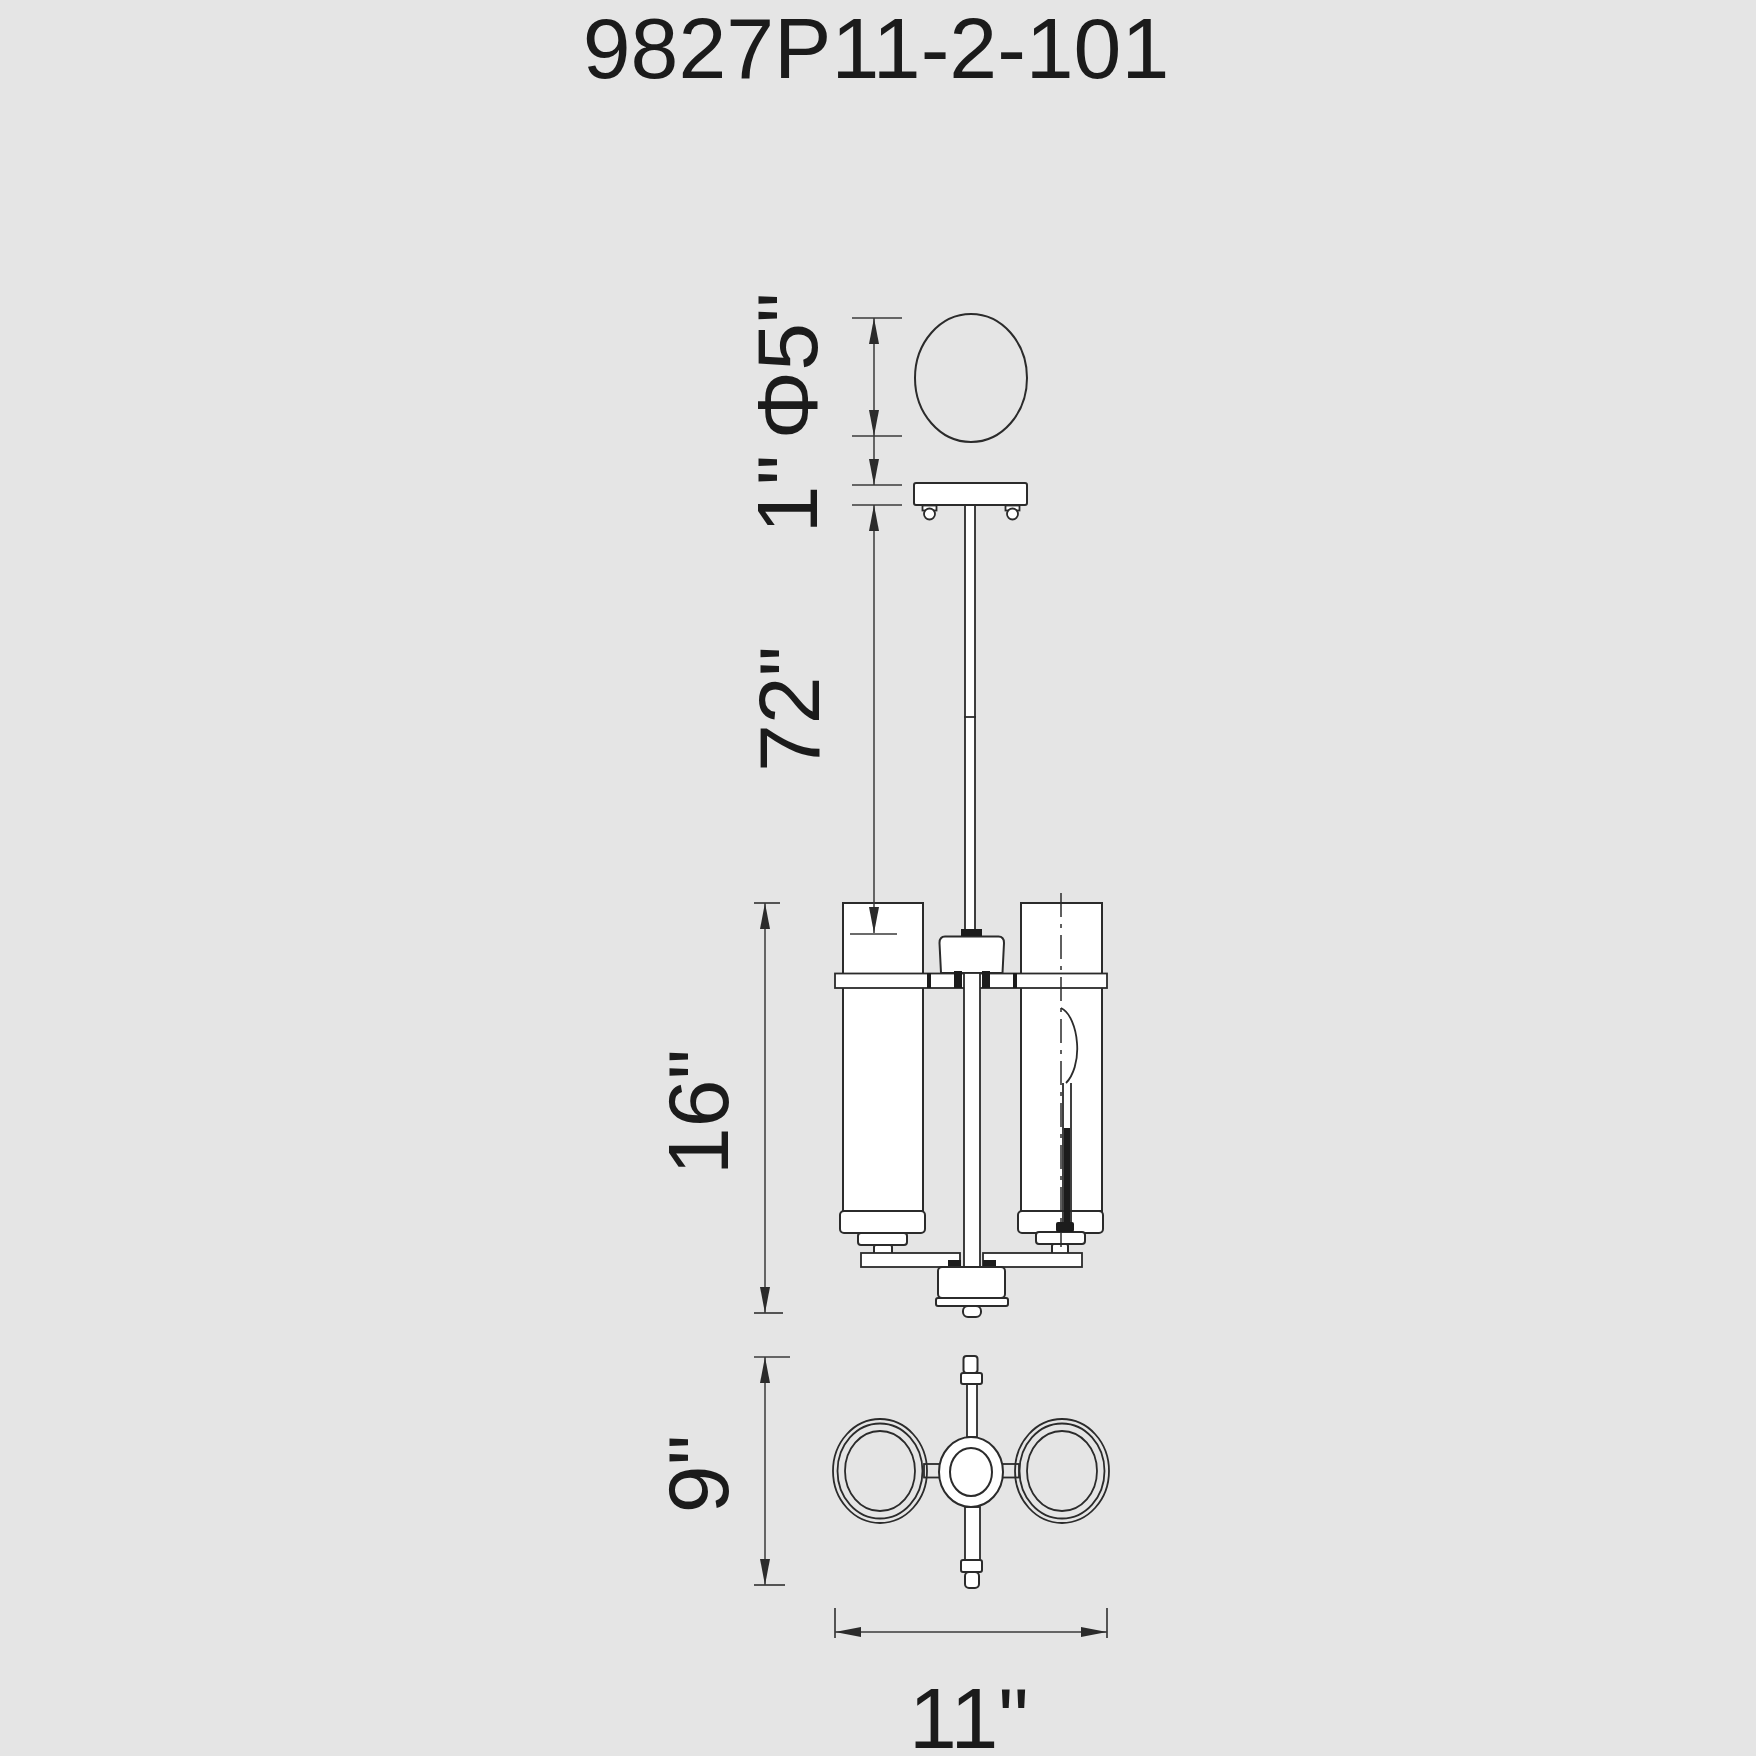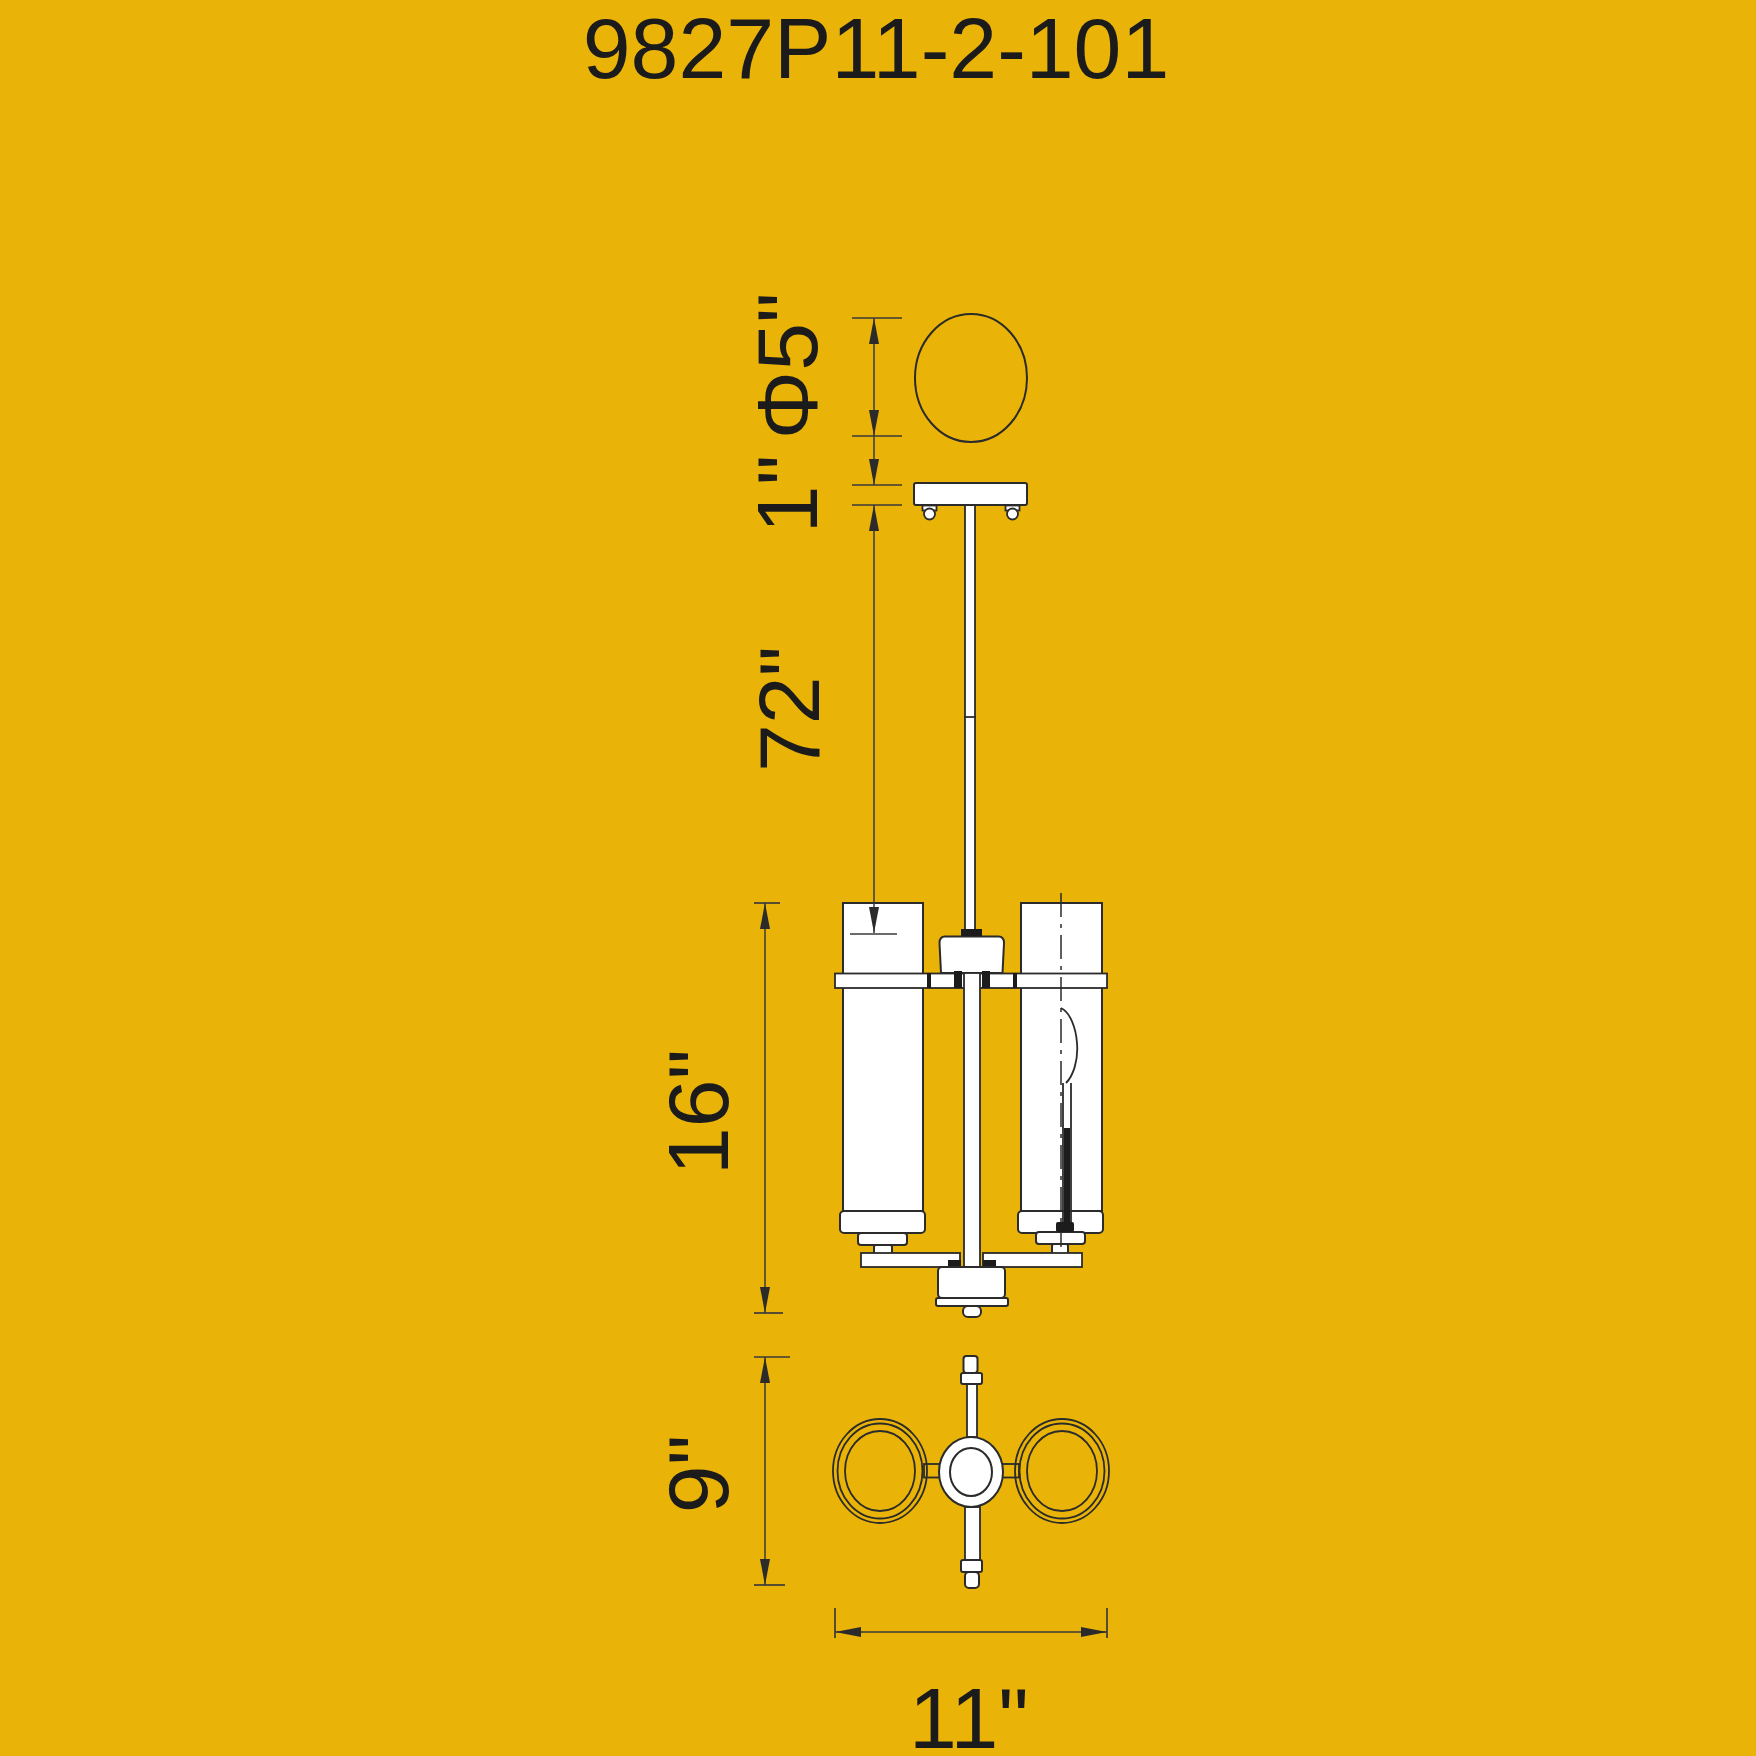--- a/index.html
+++ b/index.html
@@ -1,16 +1,16 @@
 <!DOCTYPE html>
 <html><head>
 <meta charset="utf-8">
 <style>
   html,body{margin:0;padding:0;background:#ffffff;}
-  .page{position:relative;width:1756px;height:1756px;background:#eab308;overflow:hidden;}
+  .page{position:relative;width:1756px;height:1756px;background:#e5e5e5;overflow:hidden;}
   svg{display:block;}
   text{font-family:"Liberation Sans",sans-serif;fill:#1b1b1b;}
   .ttl{font-size:86px;letter-spacing:0px;}
   .lbl{font-size:86px;}
   .obj{fill:#ffffff;stroke:#2b2b2b;stroke-width:2;}
   .objn{fill:none;stroke:#2b2b2b;stroke-width:2;}
   .objthin{fill:#ffffff;stroke:#2b2b2b;stroke-width:1.8;}
   .ln{fill:none;stroke:#2b2b2b;stroke-width:1.8;}
   .dim{fill:none;stroke:#3a3a3a;stroke-width:1.5;}
   .tick{fill:none;stroke:#3a3a3a;stroke-width:1.7;}

